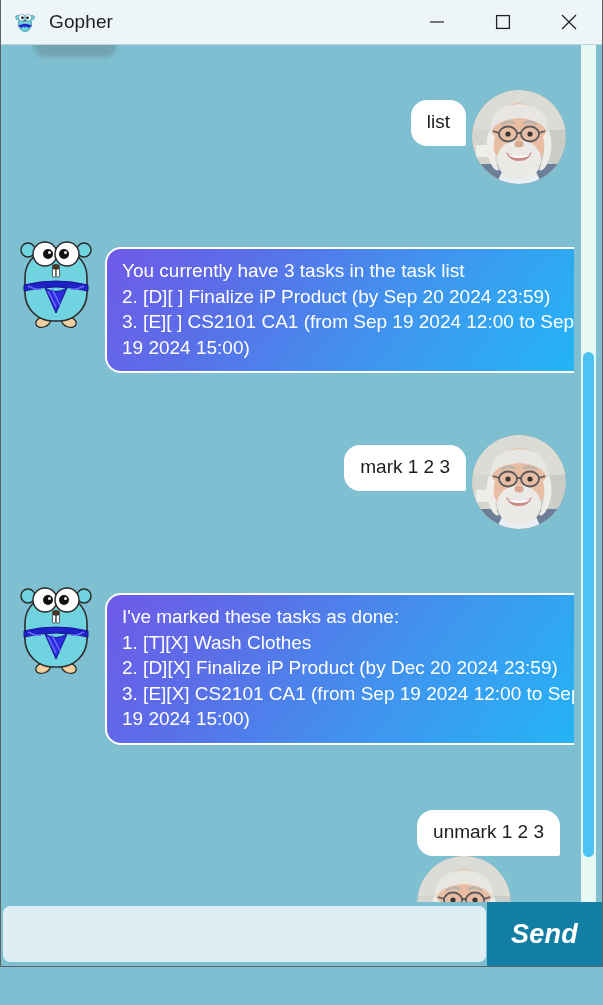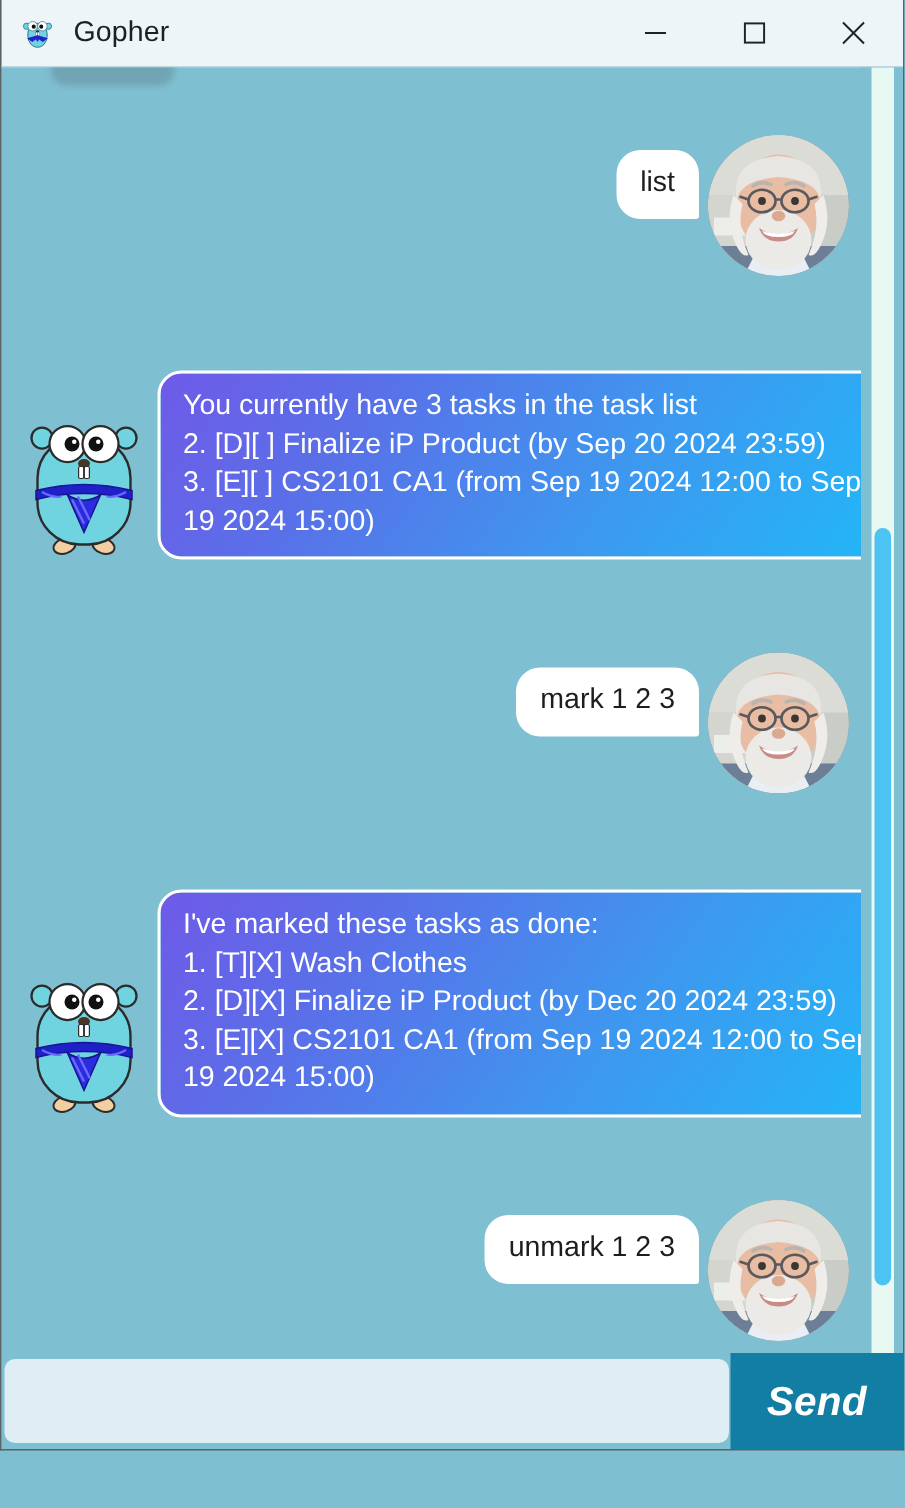--- a/index.html
+++ b/index.html
@@ -97,21 +97,21 @@
     height: 26px;
     border-radius: 10px;
     background: #6f9fae;
     filter: blur(2.2px);
     opacity: .85;
   }
 
   .row {
     position: absolute;
     display: flex;
-    align-items: flex-end;
+    align-items: flex-start;
   }
   .row.bot { left: 14px; }
   .row.user { right: 8px; justify-content: flex-end; }
 
   
   .avatar-user {
     width: 94px;
     height: 94px;
     border-radius: 50%;
     flex: none;
@@ -411,21 +411,21 @@
         </div>
         <div class="bubble-bot">
           <div class="line">I've marked these tasks as done:</div>
           <div class="line">1. [T][X] Wash Clothes</div>
           <div class="line">2. [D][X] Finalize iP Product (by Dec 20 2024 23:59)</div>
           <div class="line">3. [E][X] CS2101 CA1 (from Sep 19 2024 12:00 to Sep</div>
           <div class="line">19 2024 15:00)</div>
         </div>
       </div>
 
-      <div class="row user" style="top:755px; right:8px;">
+      <div class="row user" style="top:755px; right:8px;flex-direction:column;">
         <div class="bubble-user">unmark 1 2 3</div>
         <div class="avatar-user">
           <svg viewBox="0 0 94 94" xmlns="http://www.w3.org/2000/svg" aria-hidden="true">
             <defs>
                 <clipPath id="cp3">
                   <circle cx="47" cy="47" r="47"></circle>
                 </clipPath>
               </defs>
             <g clip-path="url(#cp3)">
               <rect width="94" height="94" fill="#c9ccc7"></rect>

